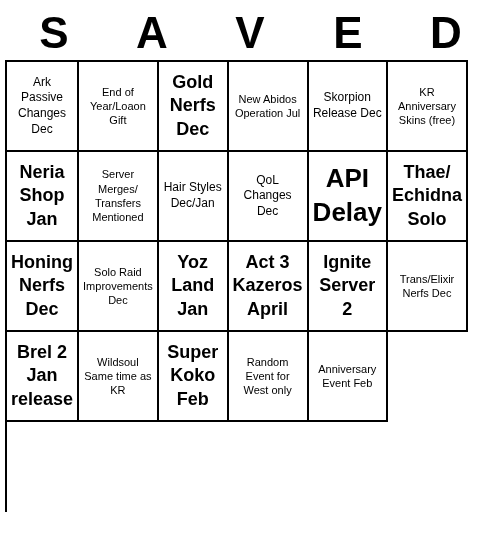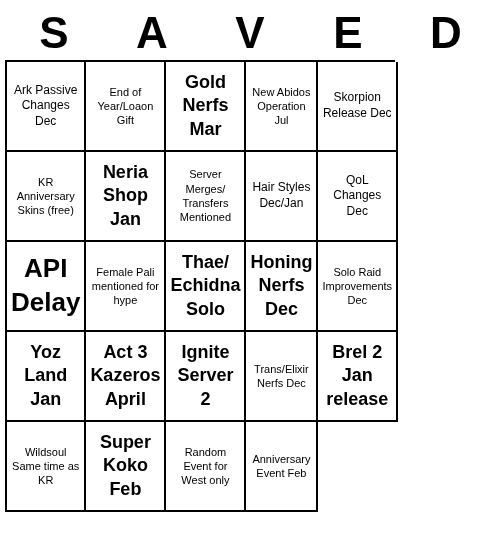--- a/index.html
+++ b/index.html
@@ -36,25 +36,25 @@
       font-size: 44px;
       font-weight: bold;
       color: #000;
       width: 88px;
       text-align: center;
       font-family: Arial, sans-serif;
     }
 
     #bingo-grid {
       display: grid;
-      grid-template-columns: repeat(5, 1fr);
+      grid-template-columns: repeat(6, 1fr);
       grid-template-rows: repeat(5, 90px);
       border-left: 2px solid #000;
       border-top: 2px solid #000;
-      width: 390px;
+      width: 463px;
     }
 
     .bingo-cell {
       border-right: 2px solid #000;
       border-bottom: 2px solid #000;
       display: flex;
       align-items: center;
       justify-content: center;
       text-align: center;
       padding: 4px;
@@ -85,30 +85,29 @@
   <div id="bingo-title">
     <span class="title-letter">S</span>
     <span class="title-letter">A</span>
     <span class="title-letter">V</span>
     <span class="title-letter">E</span>
     <span class="title-letter">D</span>
   </div>
   <div id="bingo-grid">
   <div class="bingo-cell">Ark Passive Changes Dec</div>
       <div class="bingo-cell small-text">End of Year/Loaon Gift</div>
-      <div class="bingo-cell medium-text">Gold Nerfs Mar</div>
+      <div class="bingo-cell medium-text">Gold Nerfs Dec</div>
       <div class="bingo-cell small-text">New Abidos Operation Jul</div>
       <div class="bingo-cell">Skorpion Release Dec</div>
       <div class="bingo-cell small-text">KR Anniversary Skins (free)</div>
       <div class="bingo-cell medium-text">Neria Shop Jan</div>
       <div class="bingo-cell small-text">Server Merges/ Transfers Mentioned</div>
       <div class="bingo-cell">Hair Styles Dec/Jan</div>
       <div class="bingo-cell">QoL Changes Dec</div>
       <div class="bingo-cell large-text">API Delay</div>
-      <div class="bingo-cell small-text">Female Pali mentioned for hype</div>
       <div class="bingo-cell medium-text">Thae/ Echidna Solo</div>
       <div class="bingo-cell medium-text">Honing Nerfs Dec</div>
       <div class="bingo-cell small-text">Solo Raid Improvements Dec</div>
       <div class="bingo-cell medium-text">Yoz Land Jan</div>
       <div class="bingo-cell medium-text">Act 3 Kazeros April</div>
       <div class="bingo-cell medium-text">Ignite Server 2</div>
       <div class="bingo-cell small-text">Trans/Elixir Nerfs Dec</div>
       <div class="bingo-cell medium-text">Brel 2 Jan release</div>
       <div class="bingo-cell small-text">Wildsoul Same time as KR</div>
       <div class="bingo-cell medium-text">Super Koko Feb</div>

